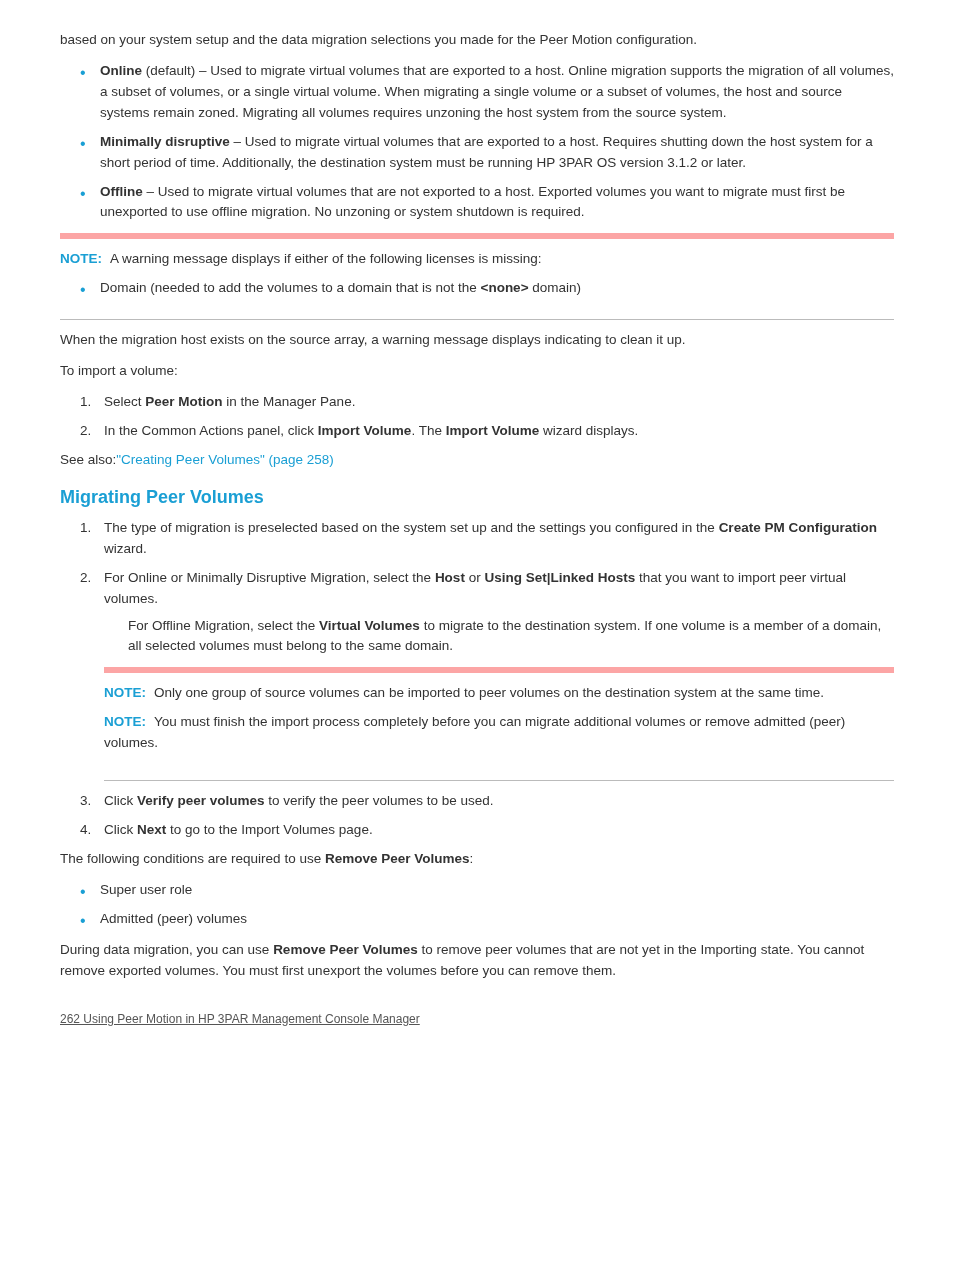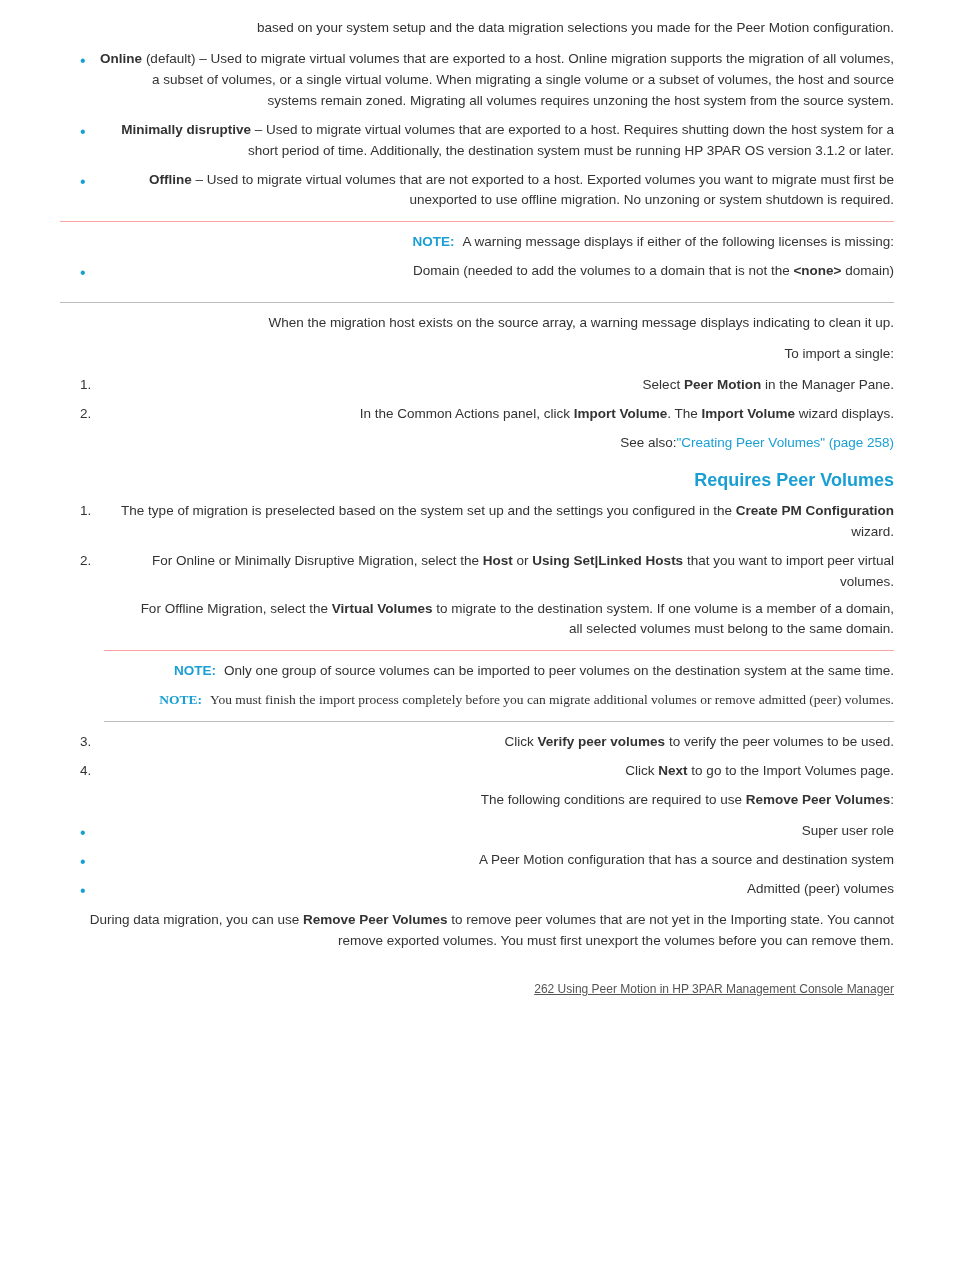--- a/index.html
+++ b/index.html
@@ -11,23 +11,22 @@
     body {
       font-family: Arial, Helvetica, sans-serif;
       font-size: 13.5px;
       color: #333;
       background: #fff;
       width: 954px;
       min-height: 1271px;
     }
 
     .page {
-      padding: 18px 60px 40px 60px;
+      padding: 30px 60px 40px 60px;
       max-width: 954px;
-      text-align: right;
     }
 
     p {
       margin-bottom: 10px;
       line-height: 1.55;
     }
 
     ul.bullet-list {
       list-style: none;
       margin: 8px 0 10px 20px;
@@ -82,40 +81,39 @@
     }
 
     .section-heading {
       color: #1a9fd4;
       font-size: 18px;
       font-weight: bold;
       margin: 16px 0 10px 0;
     }
 
     .note-block {
-      border-top: 1px solid #fca5a5;
+      border-top: 6px solid #fca5a5;
       border-bottom: 1px solid #bbb;
       padding: 10px 0 10px 0;
       margin: 10px 0 10px 0;
     }
 
     .note-label {
       color: #1a9fd4;
       font-weight: bold;
       margin-right: 8px;
     }
 
     .note-inline {
       margin-bottom: 6px;
       line-height: 1.55;
     }
 
     .note-inline:last-child {
-      margin-bottom: 0;
-      font-family: Liberation Serif, serif;
+      margin-bottom: 16px;
     }
 
     .footer {
       margin-top: 30px;
       font-size: 12px;
       color: #555;
       border-top: none;
       text-decoration: underline;
     }
 
@@ -149,37 +147,37 @@
     </div>
     <ul class="bullet-list">
       <li>
         <span>Domain (needed to add the volumes to a domain that is not the <span class="bold">&lt;none&gt;</span> domain)</span>
       </li>
     </ul>
   </div>
 
   <p>When the migration host exists on the source array, a warning message displays indicating to clean it up.</p>
 
-  <p>To import a single:</p>
+  <p>To import a volume:</p>
 
   <ol class="numbered-list">
     <li>
       <span>Select <span class="bold">Peer Motion</span> in the Manager Pane.</span>
     </li>
     <li>
       <span>In the Common Actions panel, click <span class="bold">Import Volume</span>. The <span class="bold">Import Volume</span> wizard displays.</span>
     </li>
   </ol>
 
   <p>
     <span>See also:</span><a class="cyan-link" href="#">"Creating Peer Volumes" (page 258)</a>
   </p>
 
   <div>
-    <h2 class="section-heading">Requires Peer Volumes</h2>
+    <h2 class="section-heading">Migrating Peer Volumes</h2>
 
     <ol class="numbered-list">
       <li>
         <span>The type of migration is preselected based on the system set up and the settings you configured in the <span class="bold">Create PM Configuration</span> wizard.</span>
       </li>
       <li>
         <span>For Online or Minimally Disruptive Migration, select the <span class="bold">Host</span> or <span class="bold">Using Set|Linked Hosts</span> that you want to import peer virtual volumes.</span>
 
         <div class="nested-content">
           <p>For Offline Migration, select the <span class="bold">Virtual Volumes</span> to migrate to the destination system. If one volume is a member of a domain, all selected volumes must belong to the same domain.</p>
@@ -206,23 +204,20 @@
 
   <div>
 
     <p>The following conditions are required to use <span class="bold">Remove Peer Volumes</span>:</p>
 
     <ul class="bullet-list">
       <li>
         <span>Super user role</span>
       </li>
       <li>
-        <span>A Peer Motion configuration that has a source and destination system</span>
-      </li>
-      <li>
         <span>Admitted (peer) volumes</span>
       </li>
     </ul>
 
     <p>During data migration, you can use <span class="bold">Remove Peer Volumes</span> to remove peer volumes that are not yet in the Importing state. You cannot remove exported volumes. You must first unexport the volumes before you can remove them.</p>
   </div>
 
   <div class="footer">
     <span>262   Using Peer Motion in HP 3PAR Management Console Manager</span>
   </div>

